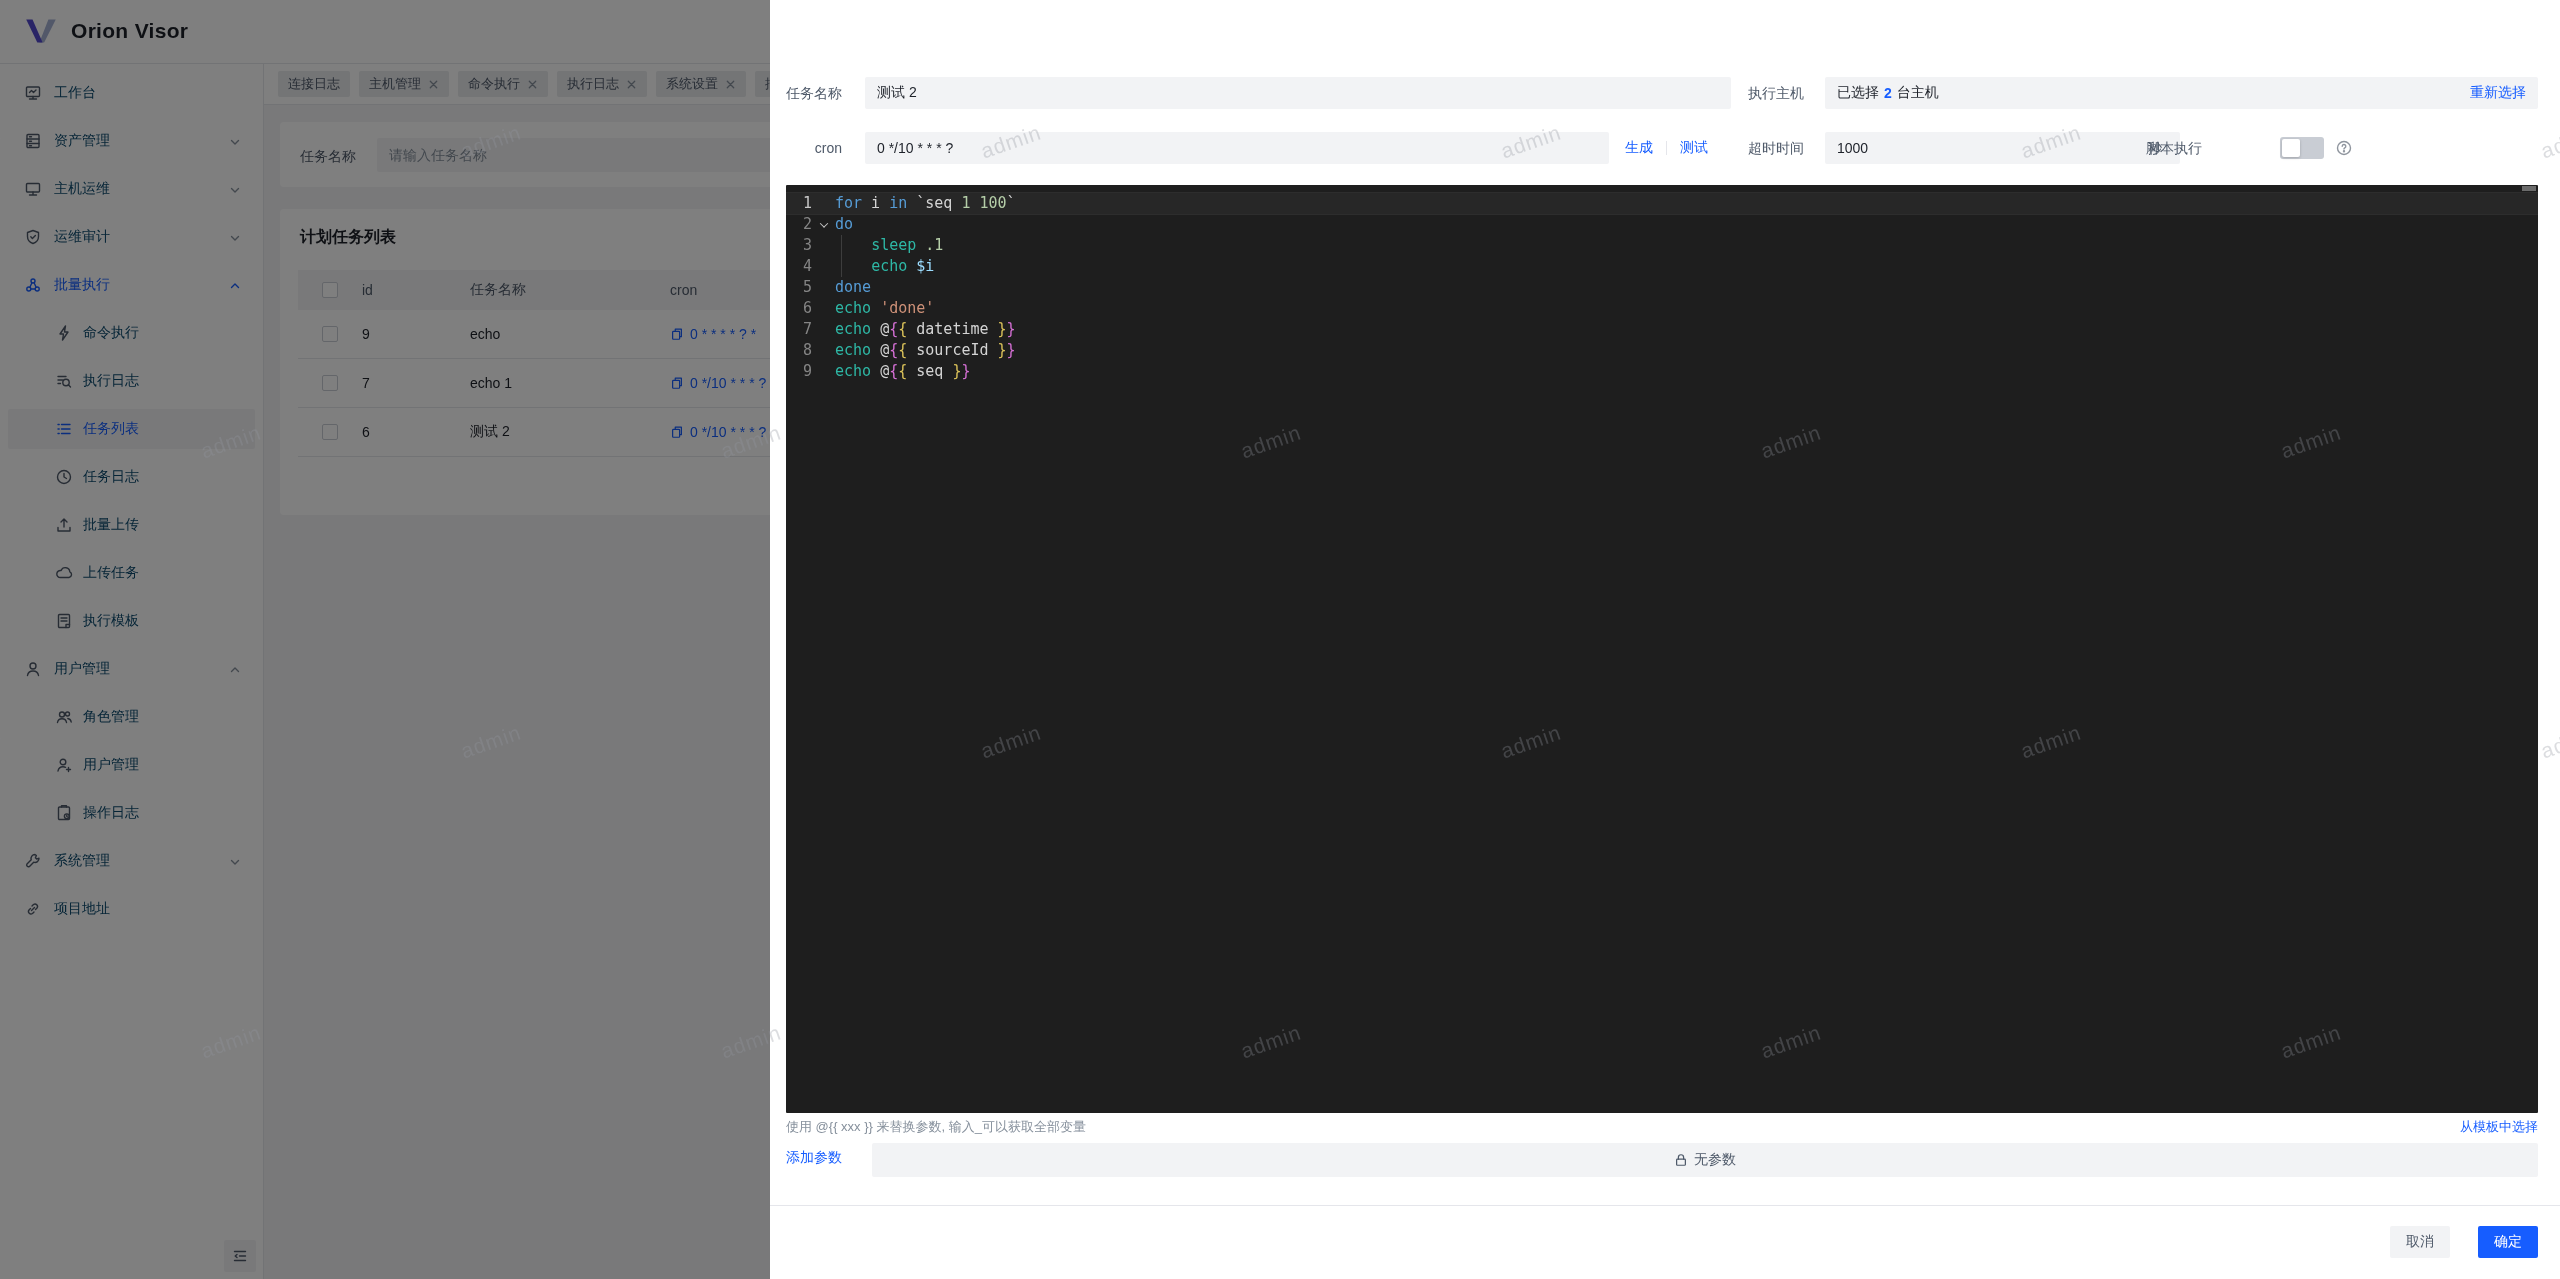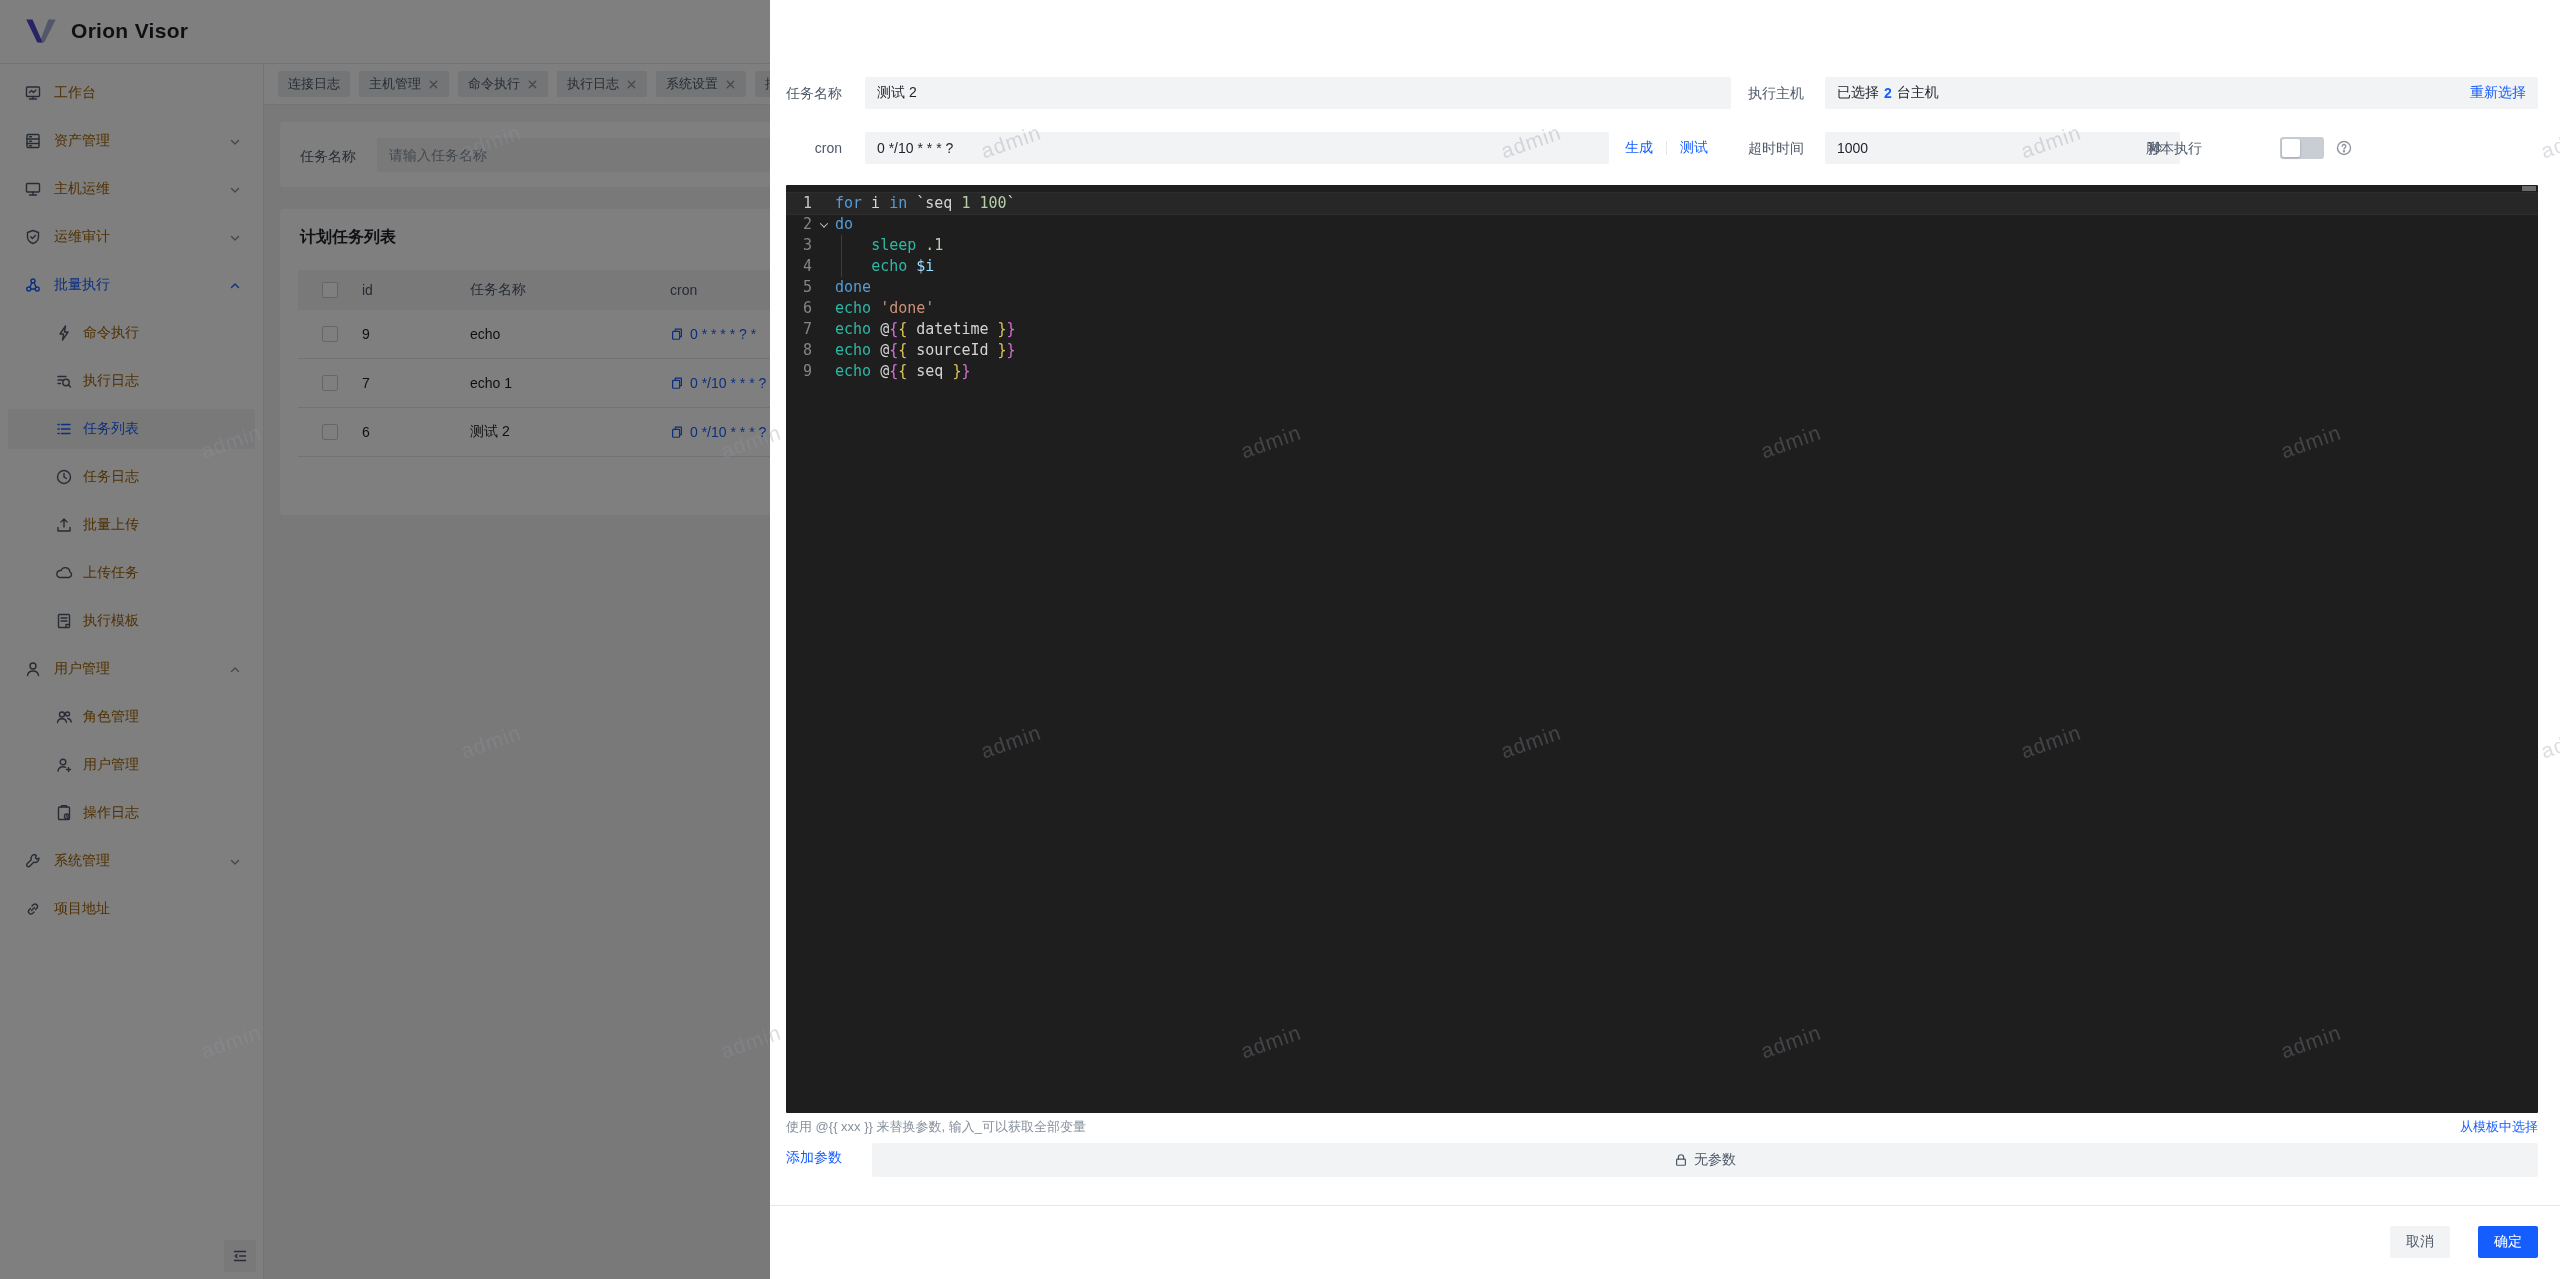--- a/index.html
+++ b/index.html
@@ -7,21 +7,21 @@
         font-family:"Liberation Sans","DejaVu Sans",sans-serif;color:#1d2129;font-size:14px;}
   
   .app-header{position:absolute;left:0;top:0;width:2560px;height:64px;background:#fff;border-bottom:1px solid #e5e6eb;box-sizing:border-box;}
   .brand{position:absolute;left:22px;top:16px;display:flex;align-items:center;gap:11px;}
   .brand-title{font-size:21px;font-weight:600;color:#1d2129;letter-spacing:.3px;}
   
   .sidebar{position:absolute;left:0;top:64px;width:264px;height:1215px;background:#fff;border-right:1px solid #e5e6eb;box-sizing:border-box;}
   .menu{padding-top:9px;}
   .menu-item{position:relative;height:40px;margin:0 8px 8px 8px;border-radius:2px;display:flex;align-items:center;cursor:pointer;color:#4e5969;}
   .menu-item .mi-icon{position:absolute;left:16px;top:11px;width:18px;height:18px;color:#4e5969;}
-  .menu-item .mi-label{position:absolute;left:46px;font-size:14px;color:#a16207;}
+  .menu-item .mi-label{position:absolute;left:46px;font-size:14px;color:#0c4a6e;}
   .menu-item .mi-chevron{position:absolute;right:14px;top:15px;width:12px;height:12px;color:#86909c;}
   .menu-item.sub .mi-icon{left:47px;}
   .menu-item.sub .mi-label{left:75px;}
   .menu-item.active-parent .mi-label,.menu-item.active-parent .mi-icon,.menu-item.active-parent .mi-chevron{color:#165dff;}
   .menu-item.active-parent .mi-label{color:#165dff;}
   .menu-item.selected{background:#f2f3f5;}
   .menu-item.selected .mi-label,.menu-item.selected .mi-icon{color:#165dff;}
   .collapse-btn{position:absolute;left:224px;top:1176px;width:32px;height:32px;background:#f2f3f5;border-radius:2px;display:flex;align-items:center;justify-content:center;color:#4e5969;cursor:pointer;}
   
   .tabstrip{position:absolute;left:264px;top:64px;width:2296px;height:41px;background:#fff;border-bottom:1px solid #e5e6eb;box-sizing:border-box;display:flex;align-items:center;padding-left:14px;gap:9px;}

